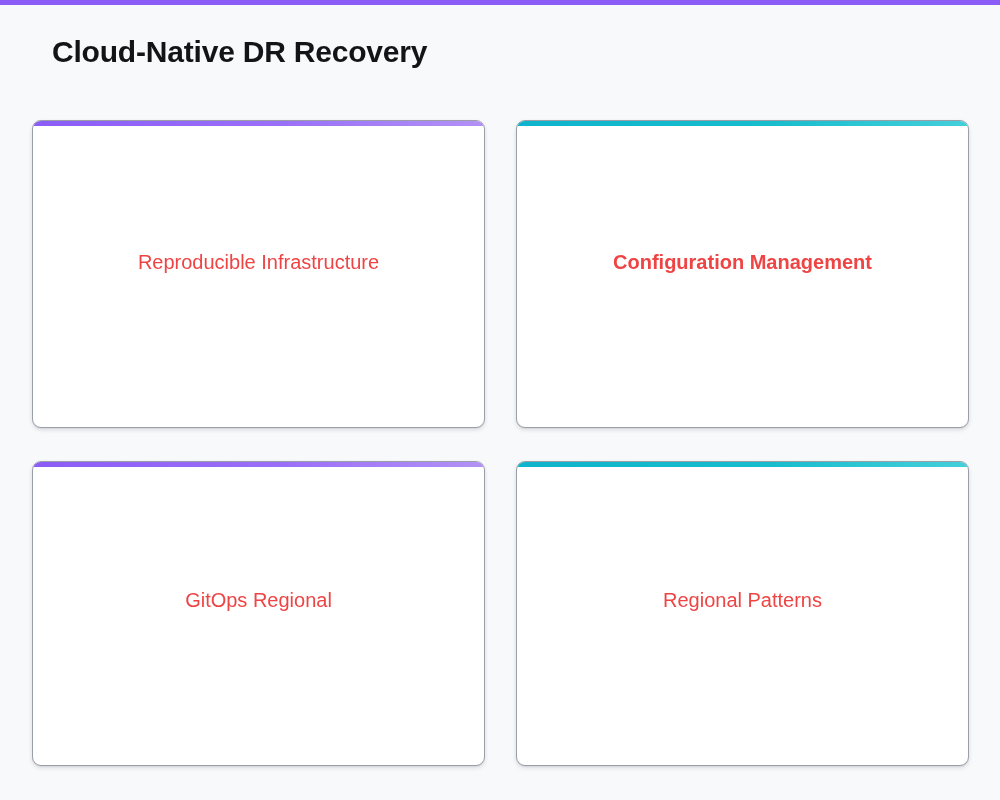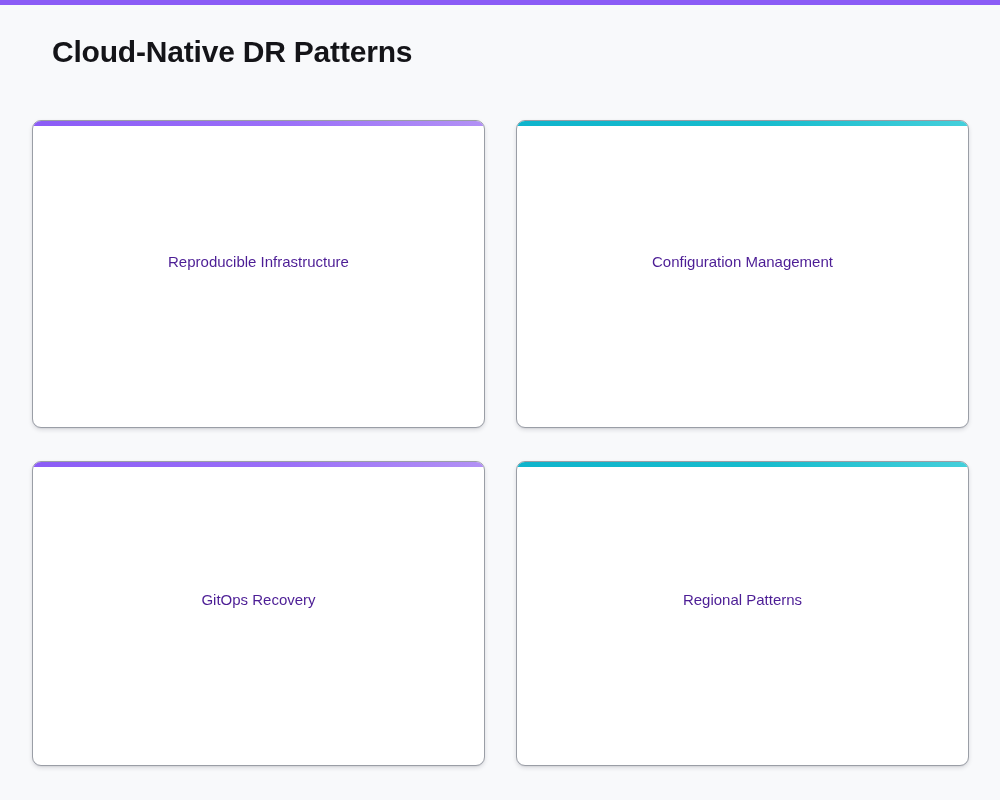--- a/index.html
+++ b/index.html
@@ -73,60 +73,60 @@
   }
   .accent-teal {
     background: linear-gradient(90deg, #0fb4cc 0%, #17bccd 55%, #44cfdb 100%);
   }
 
   .card-label {
     position: absolute;
     left: 0;
     right: 0;
     text-align: center;
-    font-size: 15px;
+    font-size: 20px;
     line-height: 20px;
     font-weight: normal;
-    color: #4c1d95;
+    color: #ef4444;
     white-space: nowrap;
   }
 
   
   #card-reproducible-infrastructure { left: 0px;   top: 0px;   width: 453px; height: 308px; }
   #card-configuration-management    { left: 484px; top: 0px;   width: 453px; height: 308px; }
   #card-gitops-recovery             { left: 0px;   top: 341px; width: 453px; height: 305px; }
   #card-regional-isolation          { left: 484px; top: 341px; width: 453px; height: 305px; }
 
   #card-reproducible-infrastructure .card-label { top: 131px; }
-  #card-configuration-management    .card-label { top: 131px; }
+  #card-configuration-management    .card-label { top: 131px; font-weight: bold; }
   #card-gitops-recovery             .card-label { top: 128px; }
   #card-regional-isolation          .card-label { top: 128px; }
 </style>
 </head>
 <body>
 
 <div id="top-accent-bar"></div>
 
-<h1 id="page-title">Cloud-Native DR Patterns</h1>
+<h1 id="page-title">Cloud-Native DR Recovery</h1>
 
 <div id="pattern-grid">
 
   <div class="pattern-card" id="card-reproducible-infrastructure">
     <div class="card-accent accent-purple"></div>
     <div class="card-label">Reproducible Infrastructure</div>
   </div>
 
   <div class="pattern-card" id="card-configuration-management">
     <div class="card-accent accent-teal"></div>
     <div class="card-label">Configuration Management</div>
   </div>
 
   <div class="pattern-card" id="card-gitops-recovery">
     <div class="card-accent accent-purple"></div>
-    <div class="card-label">GitOps Recovery</div>
+    <div class="card-label">GitOps Regional</div>
   </div>
 
   <div class="pattern-card" id="card-regional-isolation">
     <div class="card-accent accent-teal"></div>
     <div class="card-label">Regional Patterns</div>
   </div>
 
 </div>
 
 </body></html>

